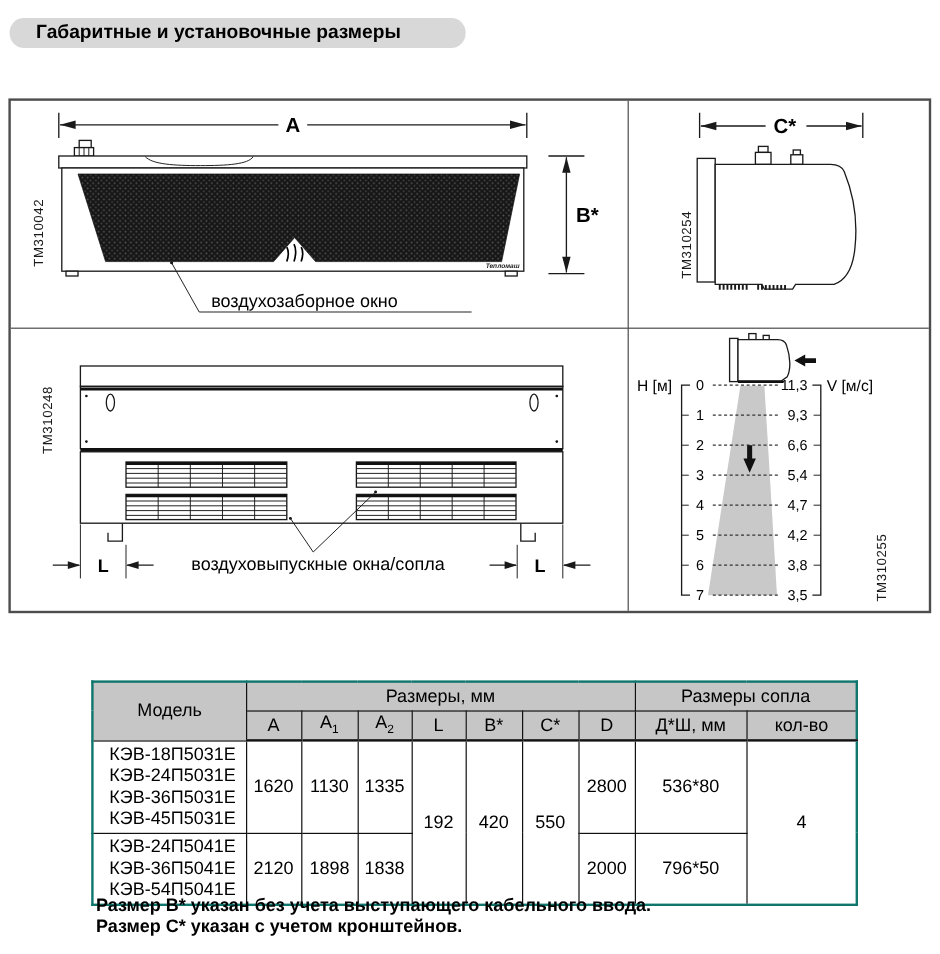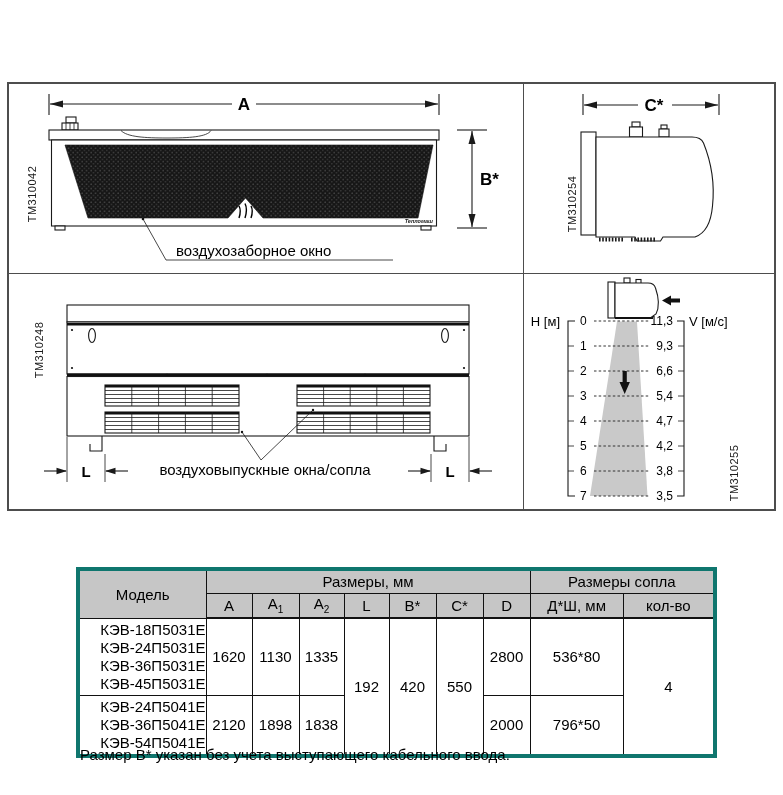--- a/index.html
+++ b/index.html
@@ -42,44 +42,47 @@
   svg .callout { font-size:15px; }
   svg .tmcode { font-size:11px; fill:#1a1a1a; letter-spacing:0.5px; }
   svg .axis-label { font-size:13px; }
   svg .axis-num { font-size:12px; }
   svg .brand { font-size:5.5px; font-style:italic; font-weight:bold; fill:#222; }
 
   
   .dim-table-wrap { position:absolute; left:76px; top:567px; }
   table.dims {
     border-collapse:collapse; table-layout:fixed; width:637px;
-    border:4px solid #0f766e; font-size:15px;
+    border:2px solid #0f766e; font-size:15px;
   }
   table.dims th, table.dims td {
     border:1px solid #111; text-align:center; vertical-align:middle;
     font-weight:normal; padding:0; color:#000;
   }
   table.dims thead th { background:#c6c6c6; }
   table.dims thead tr.r1 th { height:24px; }
   table.dims thead tr.r2 th { height:25px; border-bottom:2px solid #111; }
-  table.dims td.models { text-align:right; padding:2px 0 2px 5px; }
+  table.dims td.models { text-align:center; padding:2px 0 2px 5px; }
   table.dims td.models div { line-height:18px; white-space:nowrap; }
   table.dims sub { font-size:10px; }
 
   .footnote {
-    position:absolute; left:80px; font-size:15px; color:#000; line-height:18px;
+    position:absolute; left:80px; font-size:15px; color:#000; line-height:18px;font-weight:bold;
   }
   .fn1 { top:746px; }
   .fn2 { top:764px; }
 </style>
 </head>
 <body>
 
 <div id="page">
 
+  <div class="title-pill">
+    <span>Габаритные и установочные размеры</span>
+  </div>
 
   <div class="panel">
     <div class="vdiv"></div>
     <div class="hdiv"></div>
 
     <div class="quad q-tl">
       <svg width="514" height="189" viewBox="0 0 514 189">
         <defs>
           <pattern id="grillePat" width="4.5" height="4.5" patternUnits="userSpaceOnUse">
             <rect width="4.5" height="4.5" fill="#161616"></rect>
@@ -369,14 +372,15 @@
           <td>1898</td>
           <td>1838</td>
           <td>2000</td>
           <td>796*50</td>
         </tr>
       </tbody>
     </table>
   </div>
 
   <div class="footnote fn1">Размер B* указан без учета выступающего кабельного ввода.</div>
+  <div class="footnote fn2">Размер C* указан с учетом кронштейнов.</div>
 
 </div>
 
 </body></html>

